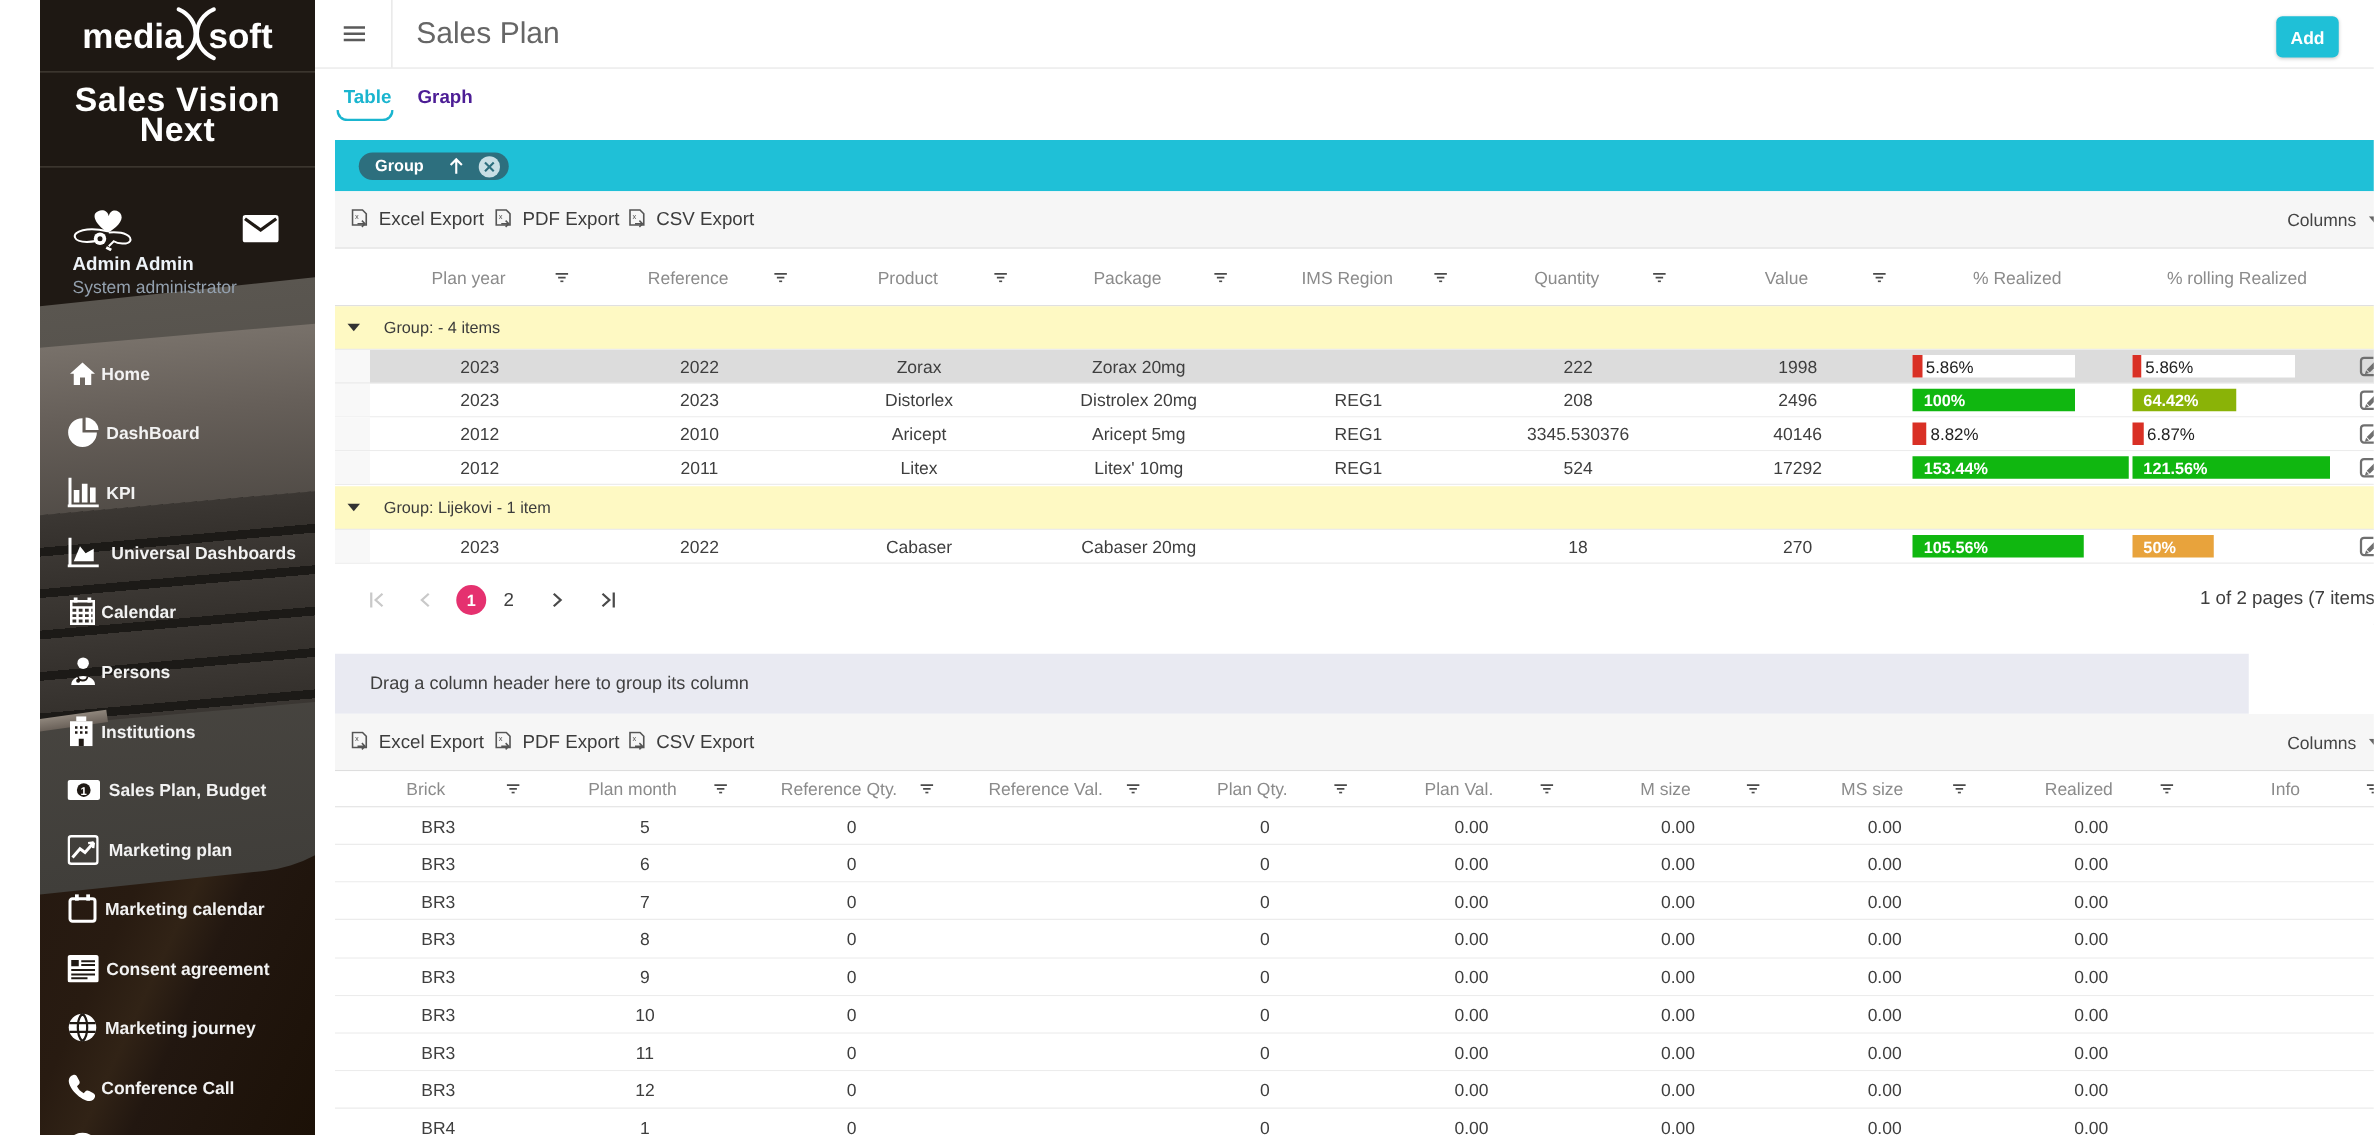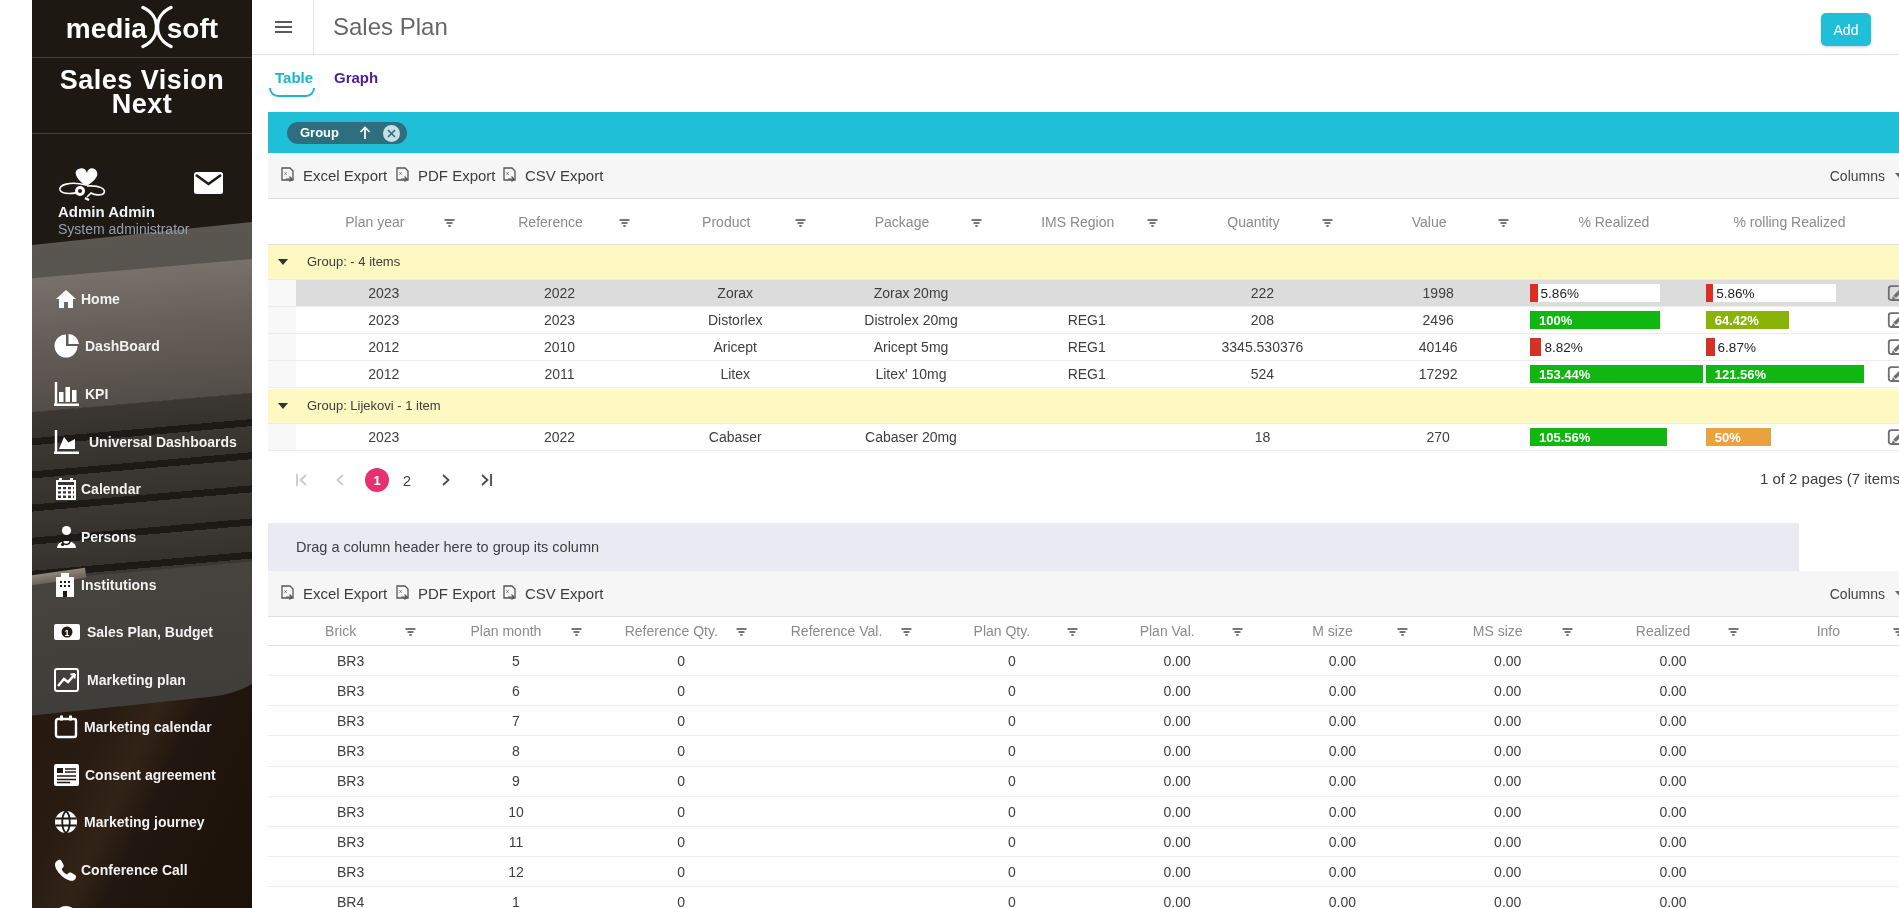--- a/index.html
+++ b/index.html
@@ -42,21 +42,21 @@
 
 #topbar { position:absolute; left:220px; top:0; width:1679px; height:55px;
   background:#fff; border-bottom:1px solid #e4e4e4; }
 #burger { position:absolute; left:23px; top:21px; width:17px; height:12px; }
 #burger div { height:2px; background:#5a5a5a; margin-bottom:3px; }
 #tb-sep { position:absolute; left:61px; top:0; width:1px; height:54px; background:#e4e4e4; }
 #title { position:absolute; left:81px; top:13px; font-size:24px; color:#666; }
 #addbtn { position:absolute; left:1569px; top:13px; width:50px; height:33px;
   background:#1fc0d7; color:#fff; font-size:14px; border-radius:5px;
   display:flex; align-items:center; justify-content:center;
-  box-shadow:0 1px 3px rgba(0,0,0,.2); }
+  box-shadow:0 1px 3px rgba(0,0,0,.2);font-weight:bold; }
 
 
 #tabs { position:absolute; left:220px; top:55px; width:1679px; height:57px; background:#fff; }
 #tab-table { position:absolute; left:23px; top:14px; font-size:15px; font-weight:700; color:#1ab5cf; }
 #tab-graph { position:absolute; left:82px; top:14px; font-size:15px; font-weight:700; color:#4c1d95; }
 #tab-ul { position:absolute; left:17px; top:33px; width:46px; height:9px;
   border:2px solid #1ab5cf; border-top:none; border-radius:0 0 9px 9px; }
 
 
 .toolbar { position:absolute; left:0; width:1653px; height:46px; background:#f6f6f6;

